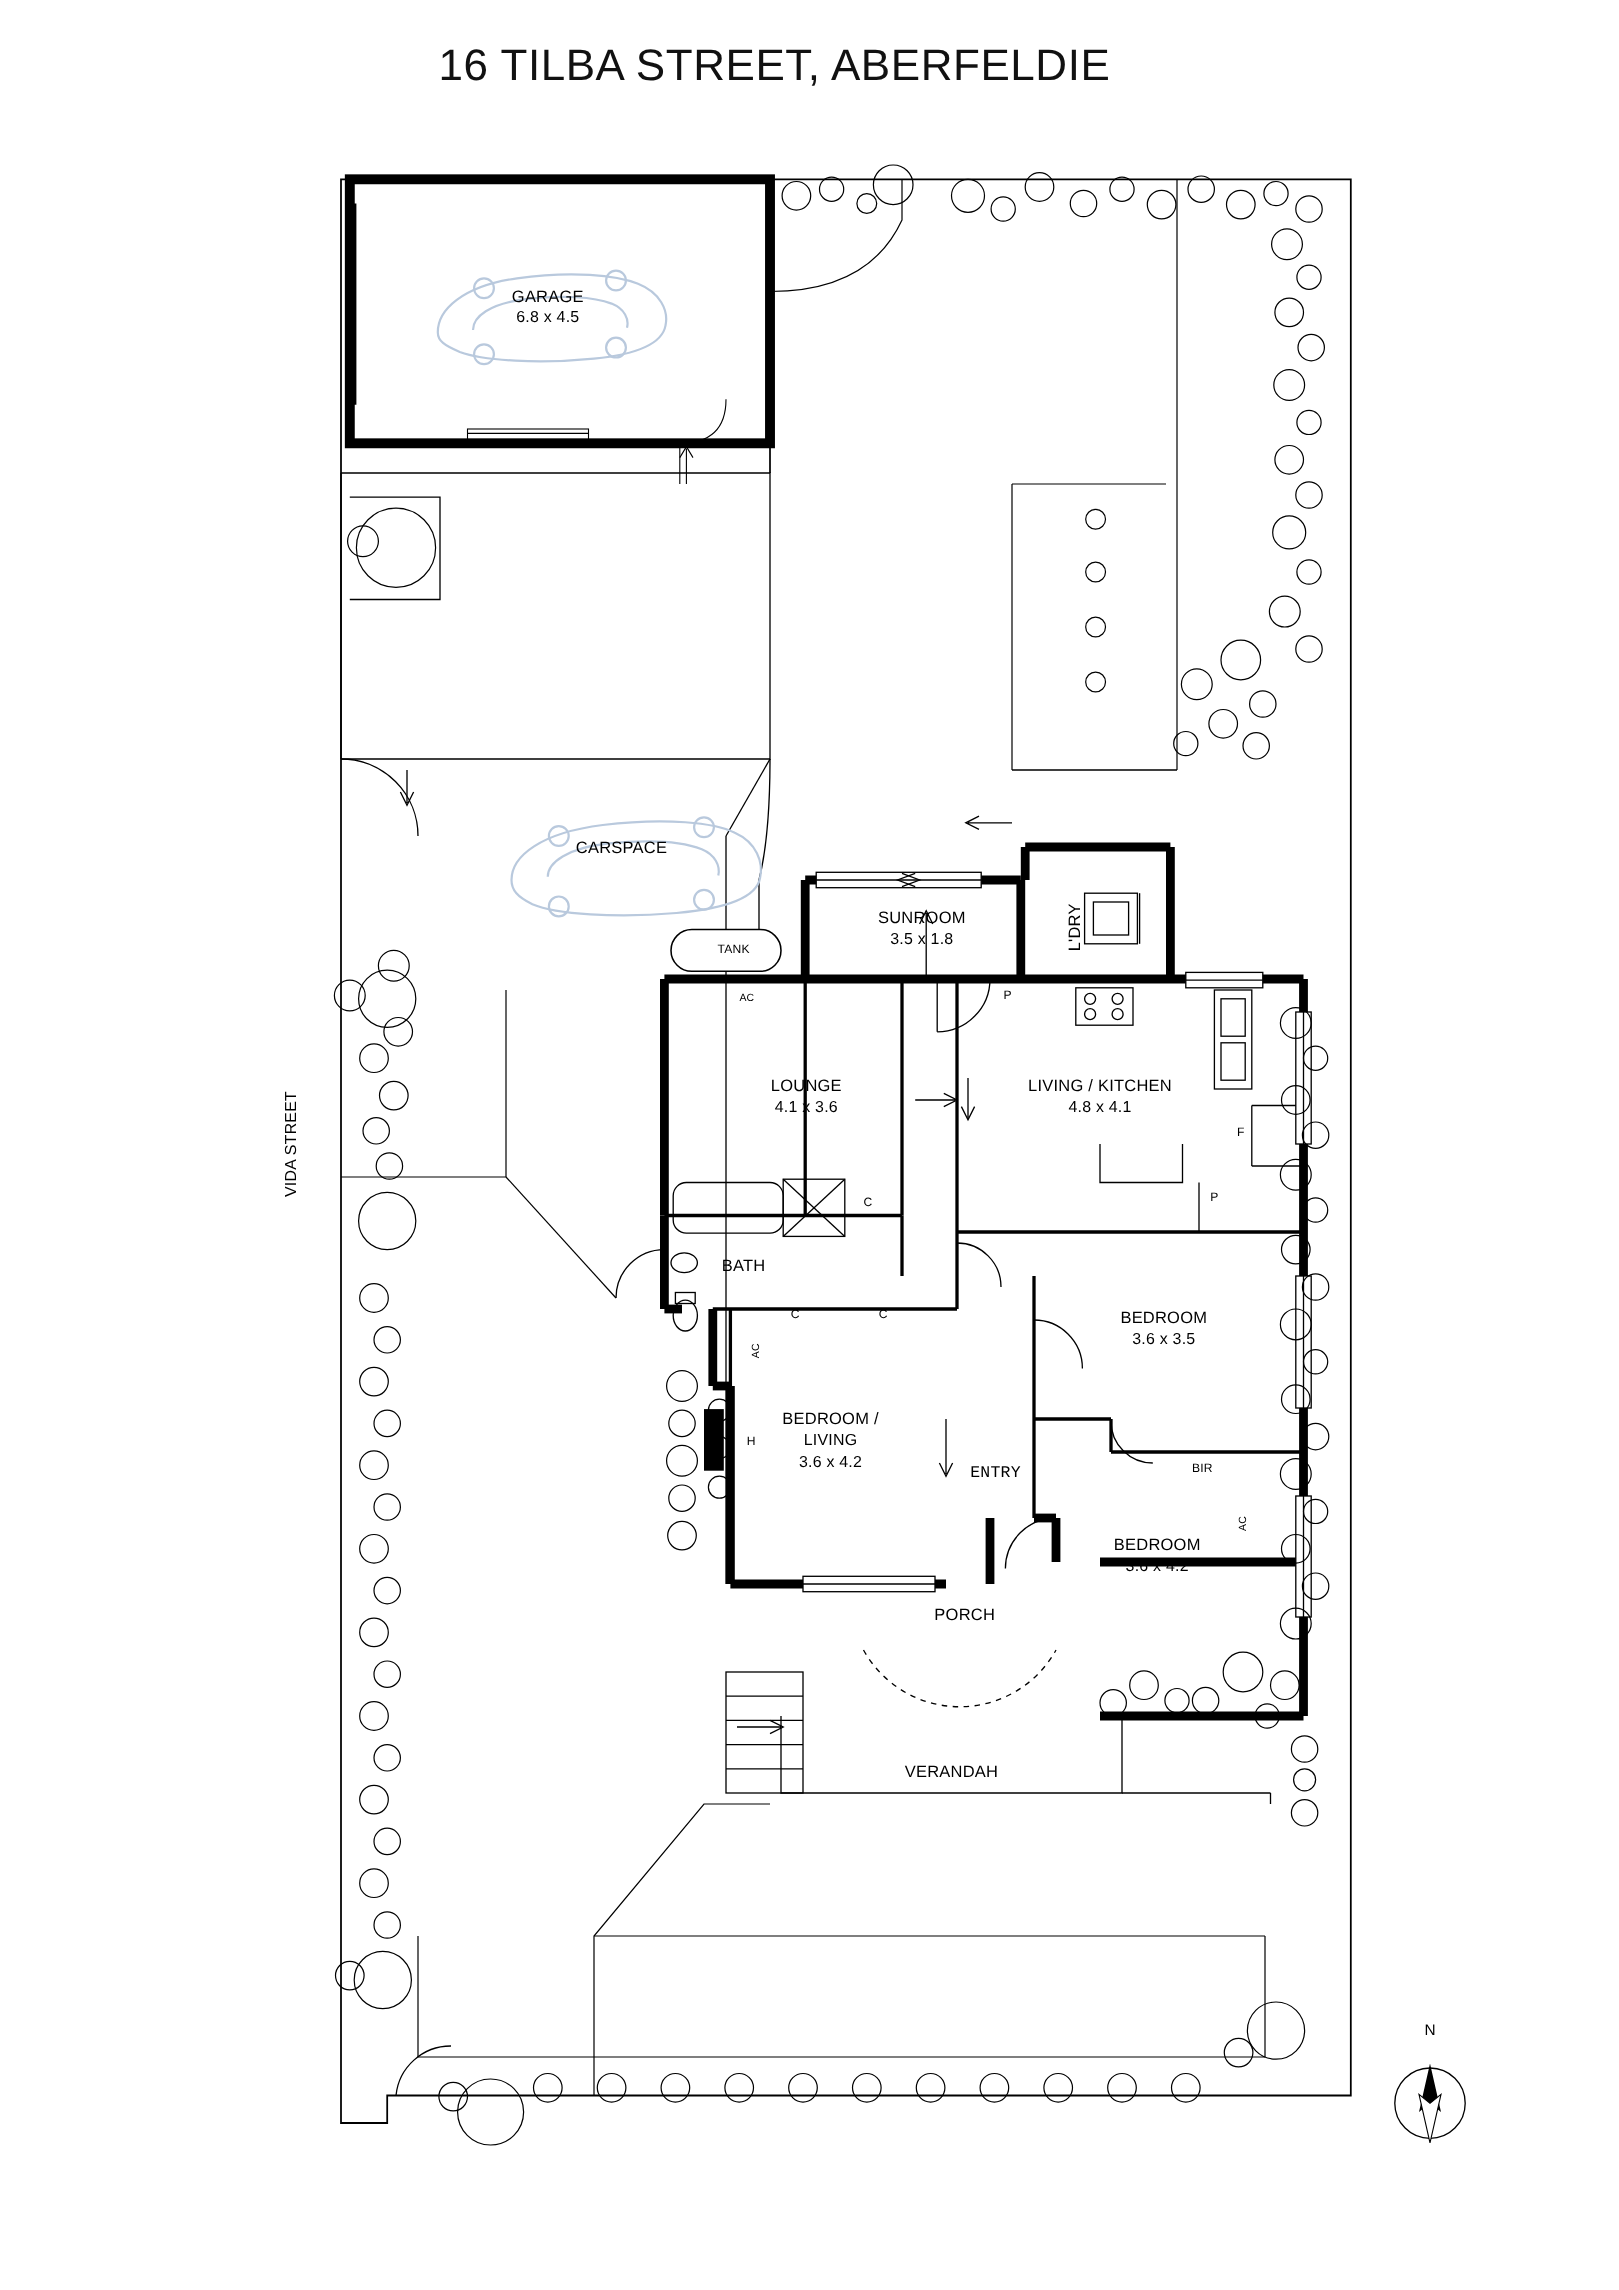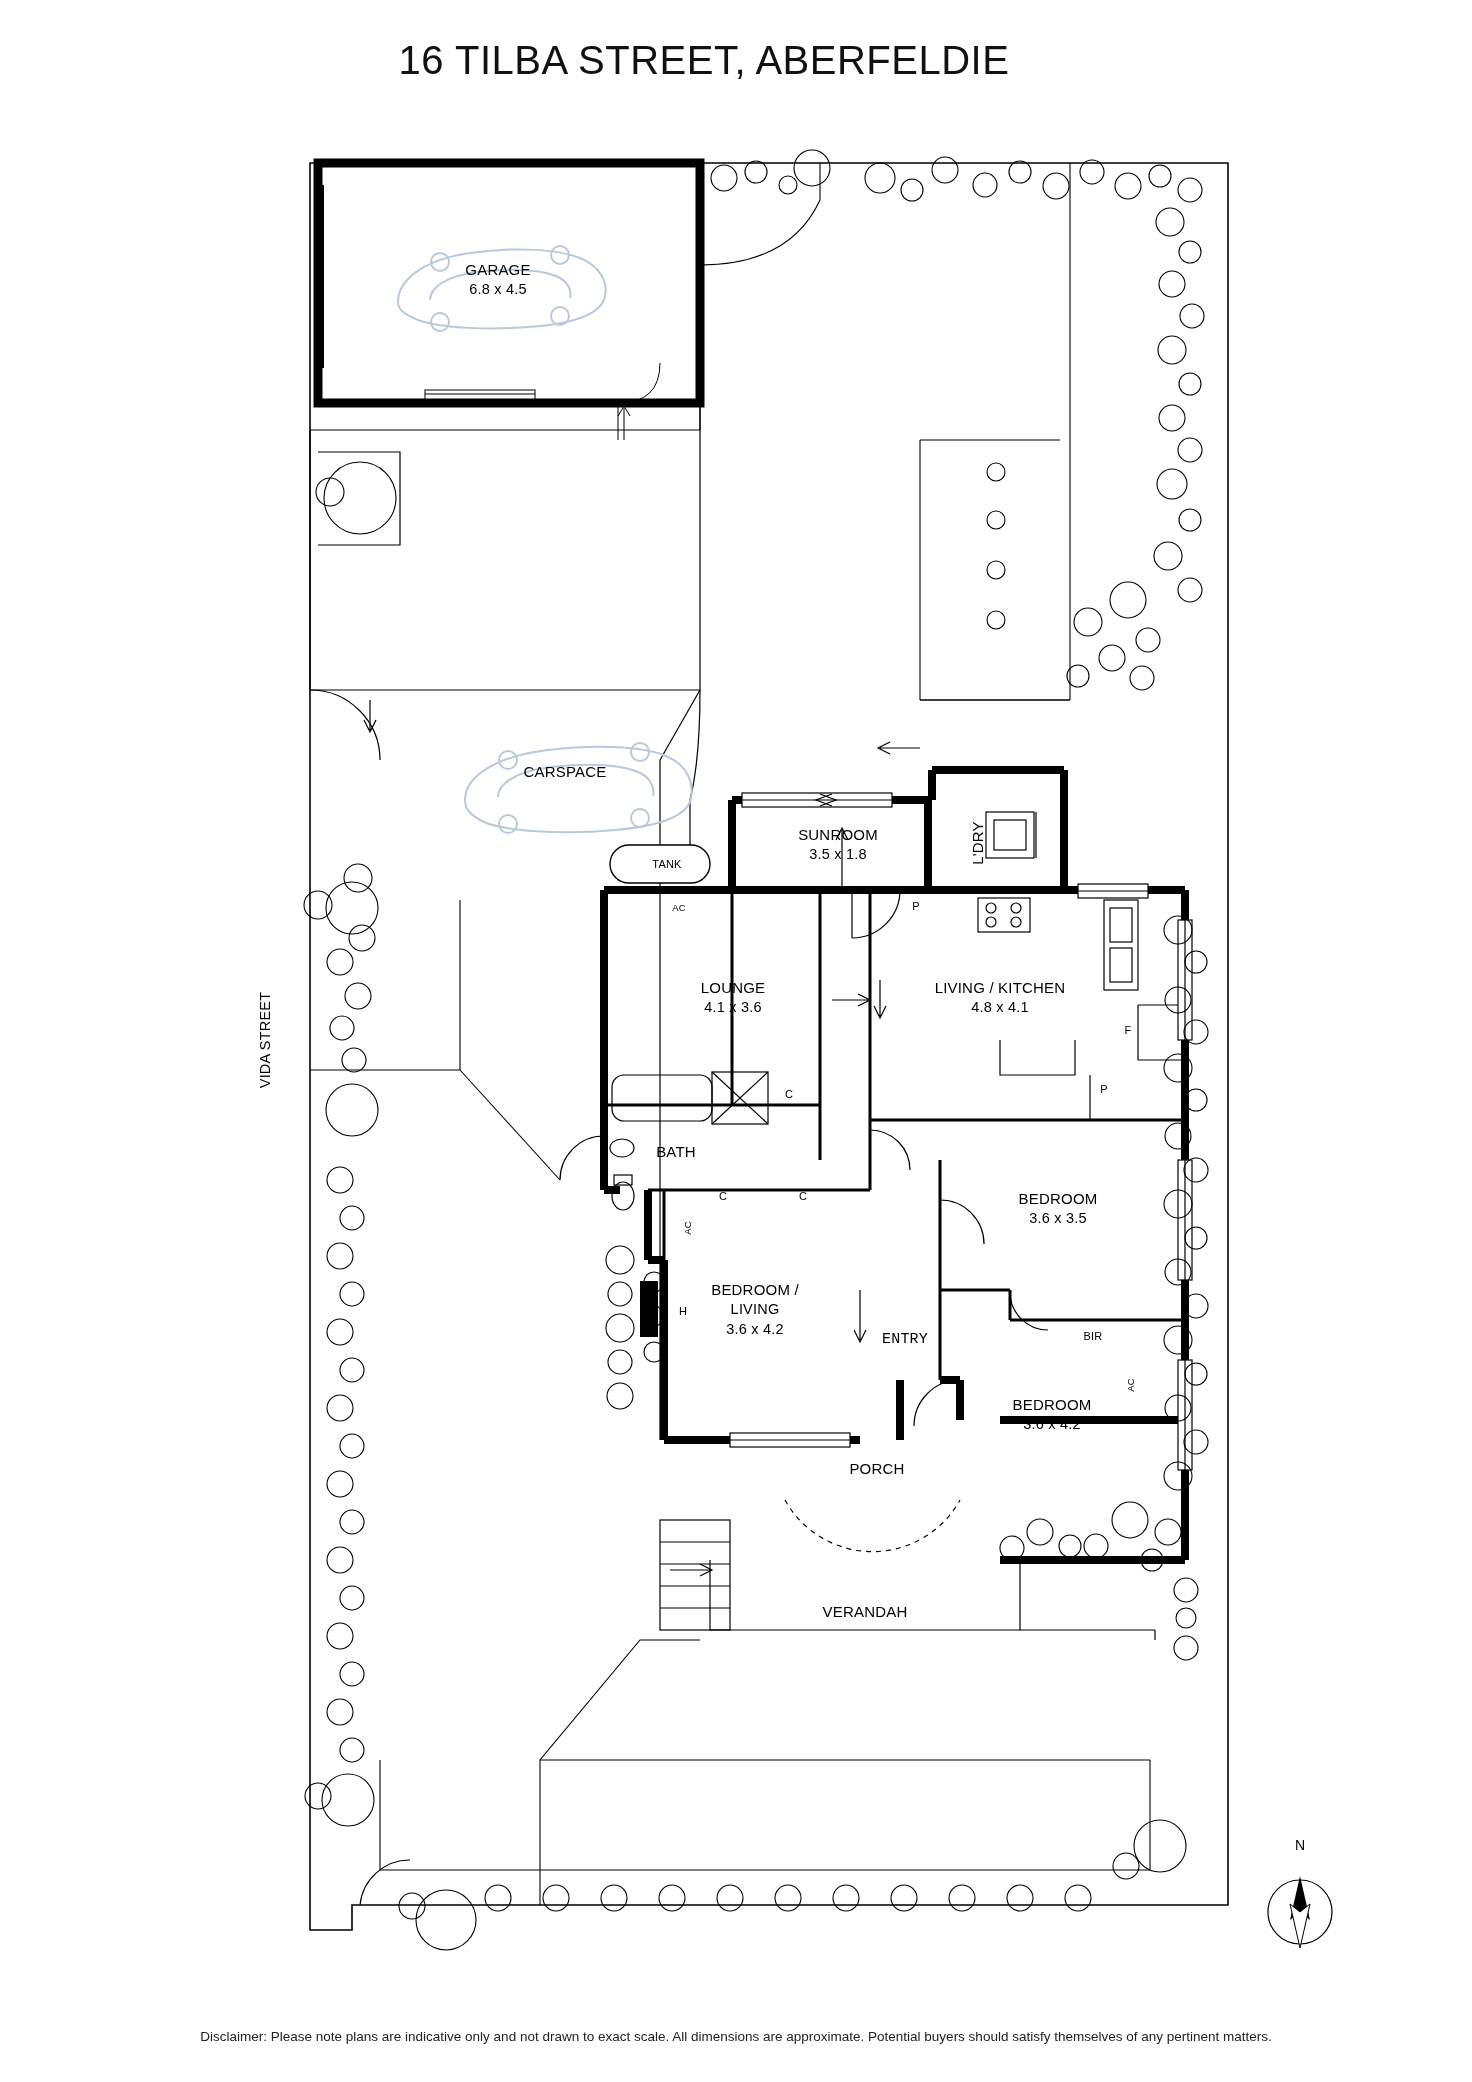--- a/index.html
+++ b/index.html
@@ -527,14 +527,13 @@
   <div class="lbl small" style="left:723px; top:1196px;">C</div>
   <div class="lbl small" style="left:803px; top:1196px;">C</div>
   <div class="lbl small" style="left:916px; top:906px;">P</div>
   <div class="lbl small" style="left:1104px; top:1089px;">P</div>
   <div class="lbl small" style="left:1128px; top:1030px;">F</div>
   <div class="lbl small" style="left:683px; top:1311px;">H</div>
   <div class="lbl small" style="left:1093px; top:1336px;">BIR</div>
 
   <div class="compass-n" style="left:1300px; top:1845px;">N</div>
 
-  <div class="disclaimer">Disclaimer: Please note plans are indicative only and not drawn to exact scale. All dimensions are approximate. Potential buyers should satisfy themselves of any pertinent matters.</div>
 </div>
 
 </body></html>

